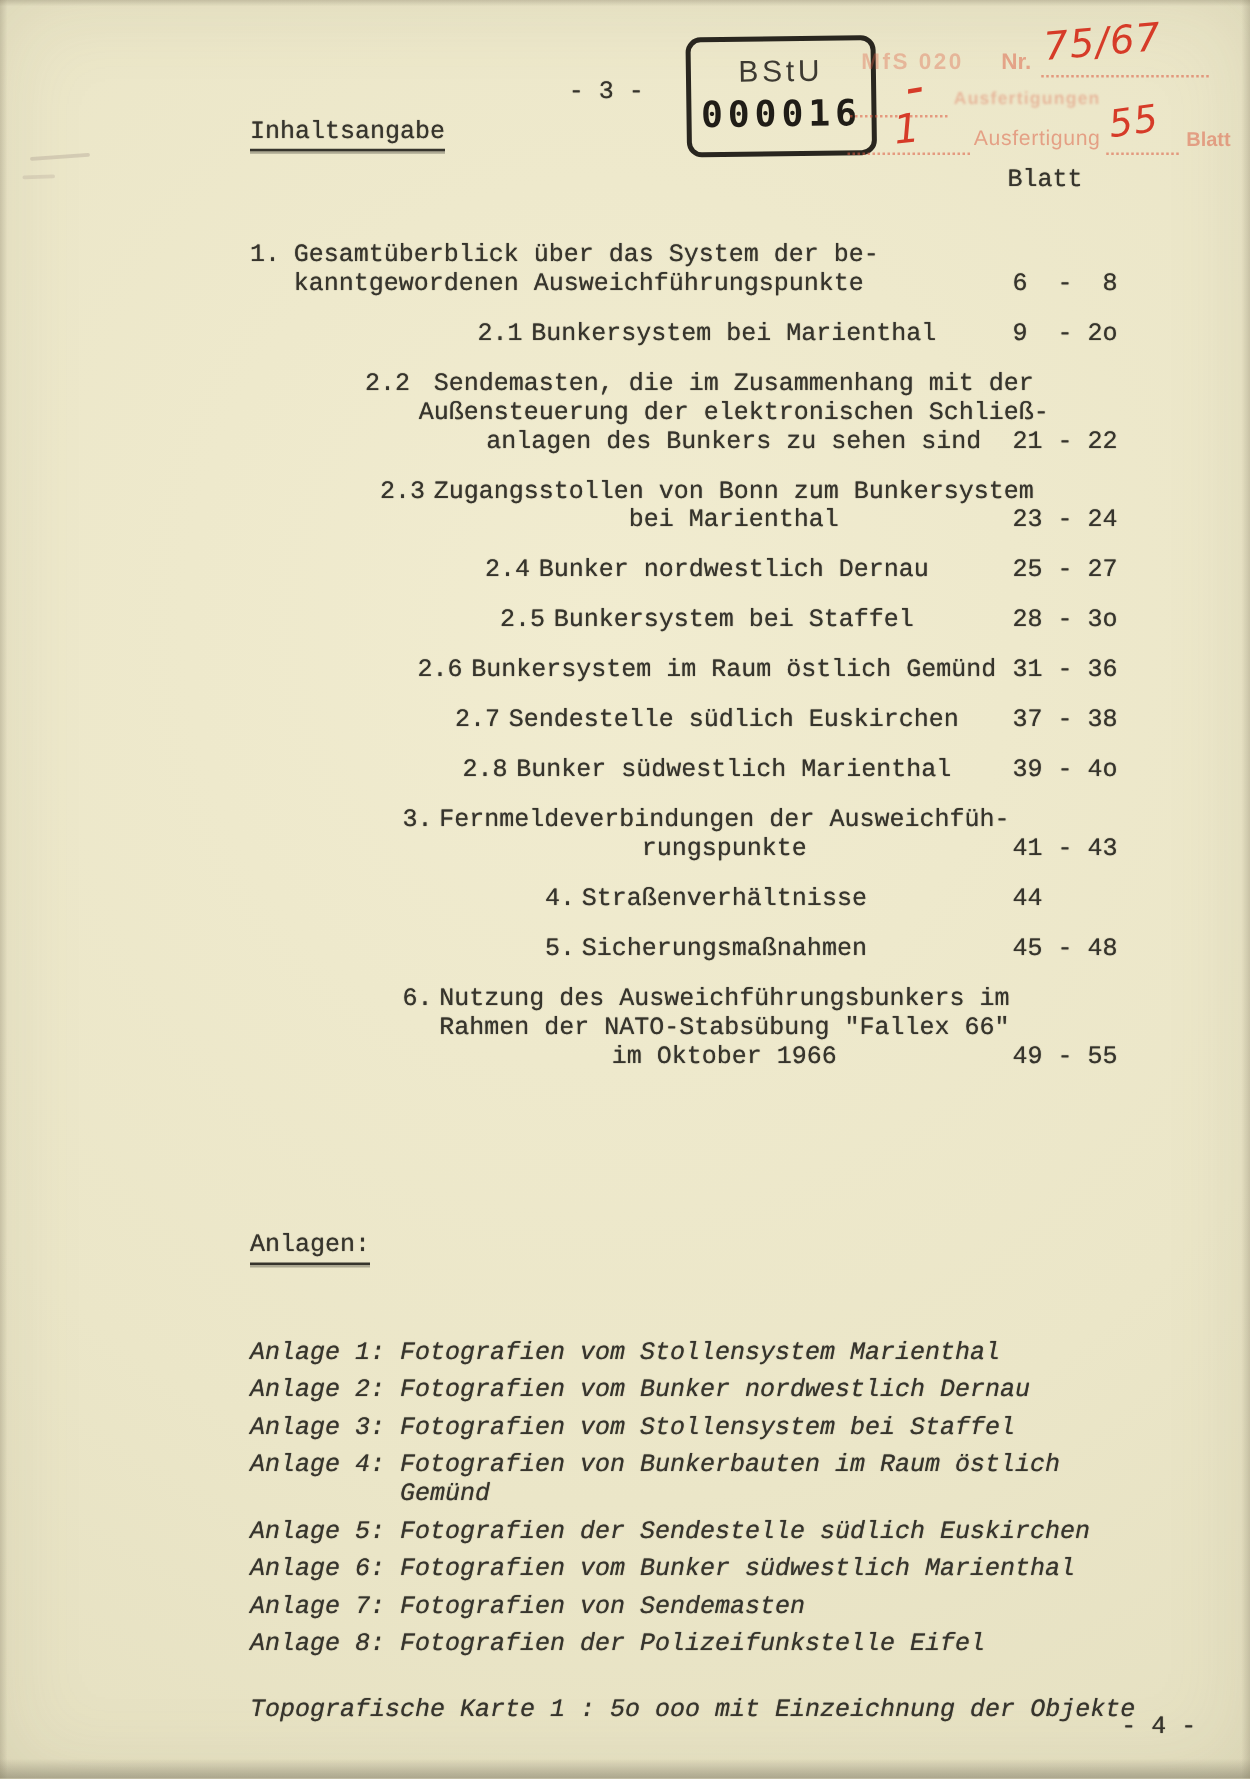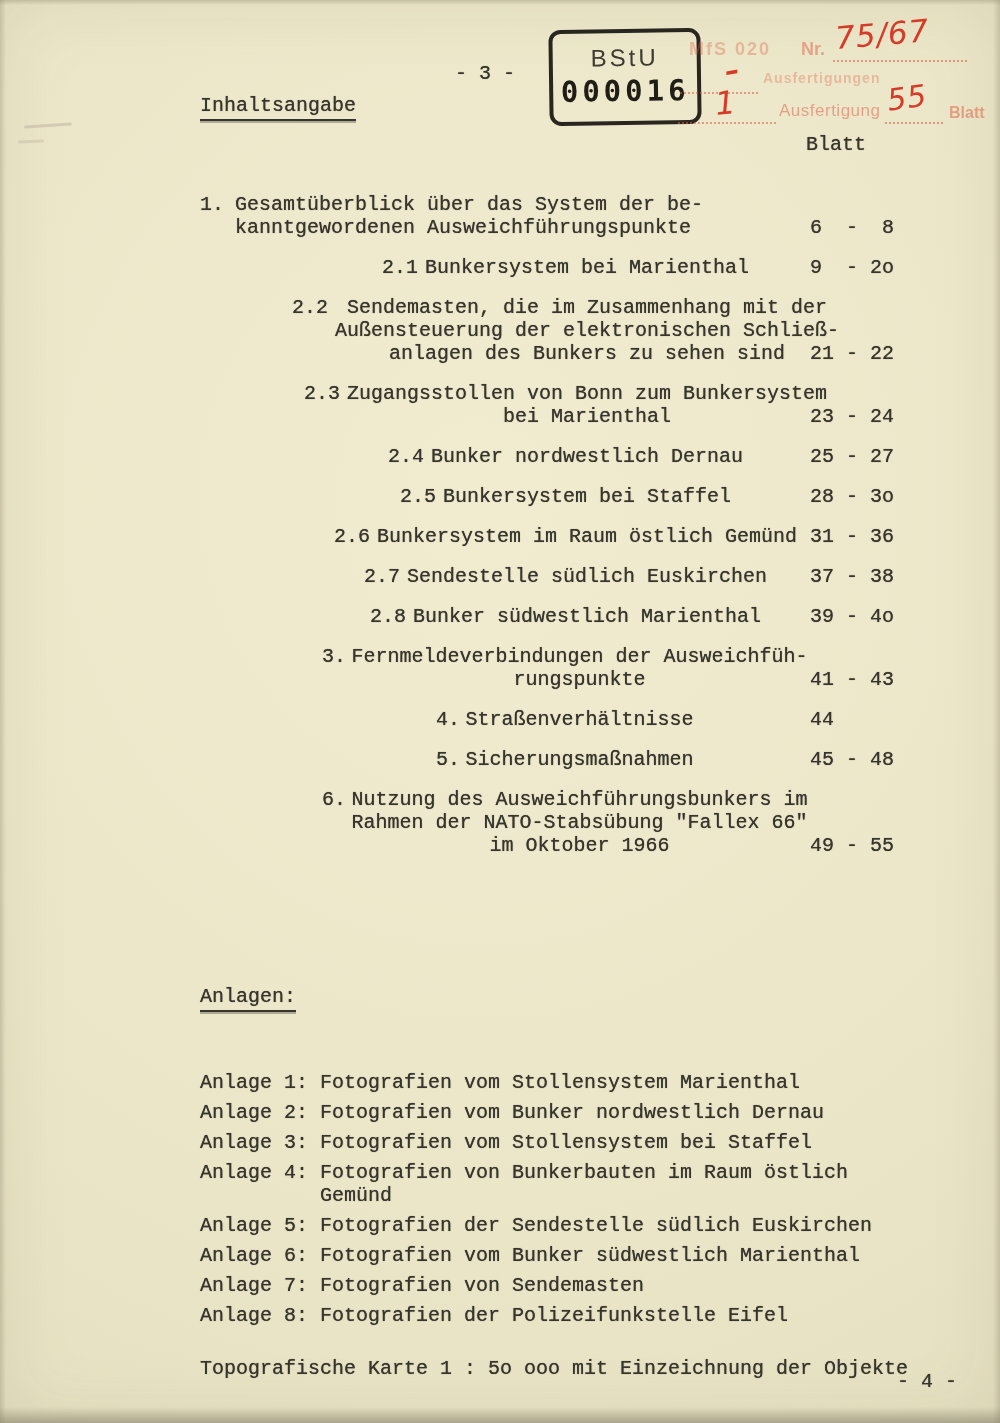--- a/index.html
+++ b/index.html
@@ -63,21 +63,21 @@
   
   .toc { position: absolute; left: 200px; top: 170px; width: 724px; }
   .toc-row { position: relative; }
   .toc-row + .toc-row { margin-top: 17px; text-align: center; }
   .num { display: inline-block; vertical-align: top; white-space: pre; }
   .txt { display: inline-block; vertical-align: top; white-space: pre-line; max-width: 520px; }
   .pages { position: absolute; left: 610px; bottom: 0; white-space: pre; }
   .empty { display: none; }
 
   
-  .anlagen { position: absolute; left: 200px; top: 1048px; width: 770px; }
+  .anlagen { position: absolute; left: 200px; top: 1048px; width: 770px; font-style: italic; }
   .anl-row + .anl-row { margin-top: 7px; }
   .lbl { display: inline-block; width: 120px; vertical-align: top; white-space: pre; }
   .anl-txt { max-width: 724px; }
 
   
   .bstu {
     position: absolute; left: 549px; top: 29px;
     width: 152px; height: 96px;
     border: 4px solid #29261f;
     border-radius: 12px;

